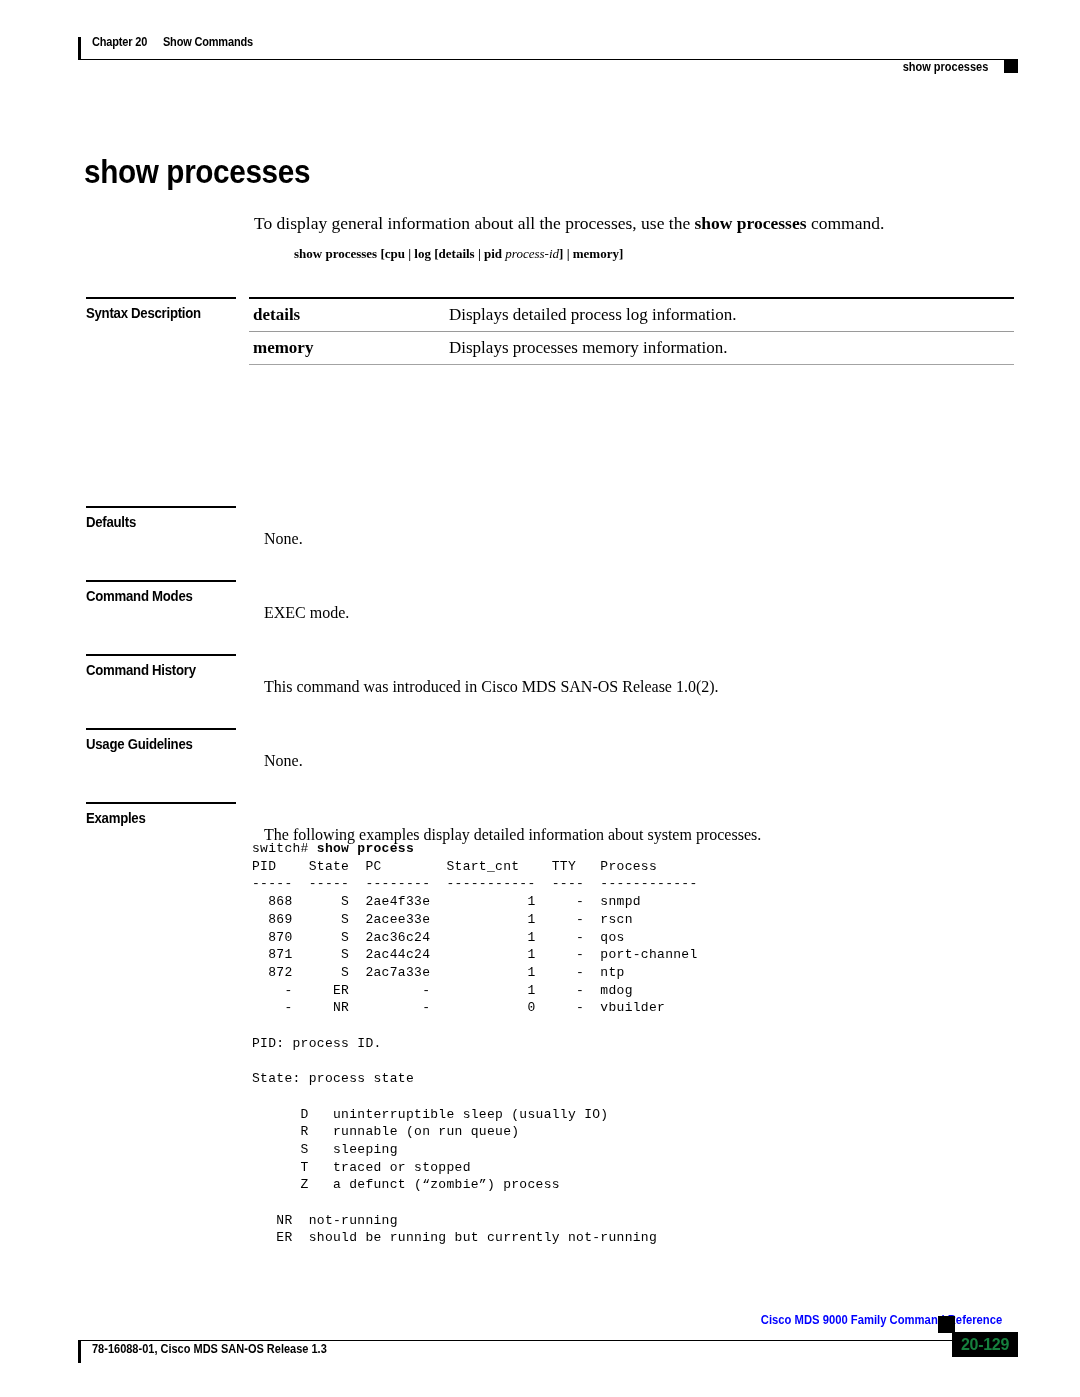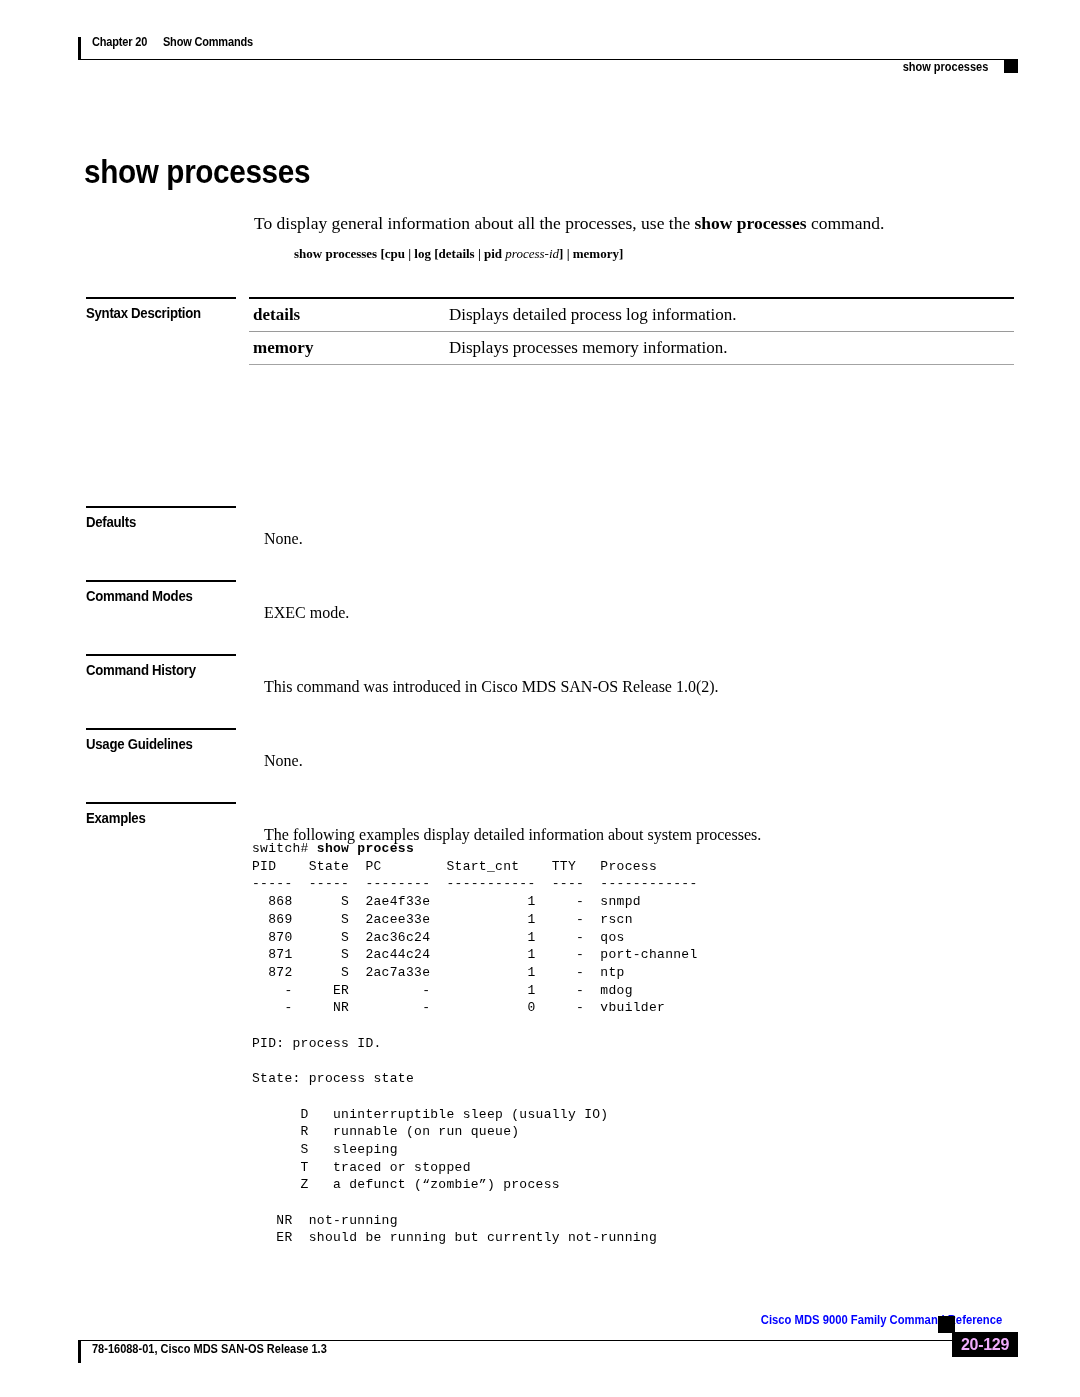--- a/index.html
+++ b/index.html
@@ -230,21 +230,21 @@
     height: 17px;
     background: #000000;
   }
   .page-box {
     position: absolute;
     left: 952px;
     top: 1332px;
     width: 66px;
     height: 25px;
     background: #000000;
-    color: #f0abfc;
+    color: #15803d;
     font-family: "Liberation Sans", sans-serif;
     font-weight: bold;
     font-size: 16px;
     text-align: center;
     line-height: 25px;
     letter-spacing: -0.3px;
   }
 </style>
 </head>
 <body>

